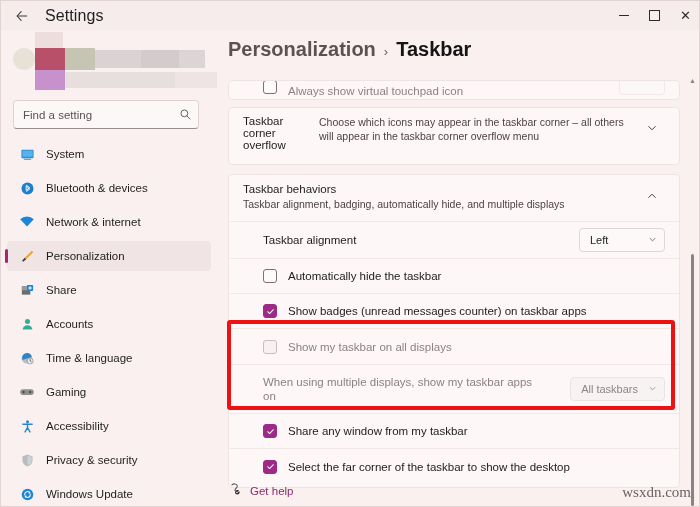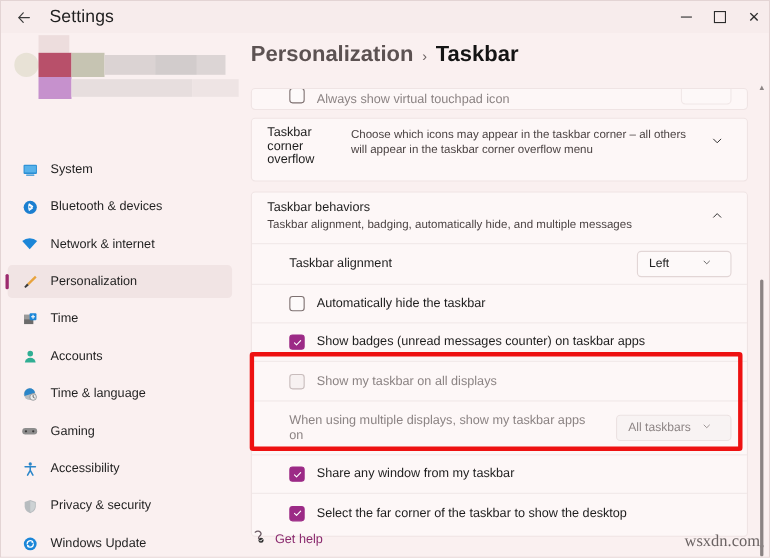--- a/index.html
+++ b/index.html
@@ -248,21 +248,21 @@
   
   .dropdown {
     height: 24px;
     min-width: 86px;
     background: #fdf9f9;
     border: 1px solid #e2d6d6;
     border-radius: 4px;
     display: flex;
     align-items: center;
     justify-content: space-between;
-    padding: 0 17px 0 10px;
+    padding: 0 7px 0 10px;
     box-sizing: border-box;
     font-size: 11px;
     color: #232323;
     gap: 10px;
   }
   .dropdown.disabled { color:#8d8585; background:#f8f3f3; border-color:#ece2e2; }
   .chev { color:#555; }
 
   .expander {
     width: 26px; height: 26px;
@@ -379,20 +379,29 @@
       <div class="px" style="left:22px;top:18px;width:30px;height:22px;background:#b8506a;"></div>
       <div class="px" style="left:52px;top:18px;width:30px;height:22px;background:#c6c4b2;"></div>
       <div class="px" style="left:82px;top:20px;width:46px;height:18px;background:#dbd3d3;"></div>
       <div class="px" style="left:128px;top:20px;width:38px;height:18px;background:#d2cccc;"></div>
       <div class="px" style="left:166px;top:20px;width:26px;height:18px;background:#dcd5d5;"></div>
       <div class="px" style="left:22px;top:40px;width:30px;height:20px;background:#c691cd;"></div>
       <div class="px" style="left:52px;top:42px;width:110px;height:16px;background:#e7dede;"></div>
       <div class="px" style="left:162px;top:42px;width:48px;height:16px;background:#eee4e4;"></div>
     </div>
 
+    <div class="search-wrap">
+      <input class="search-input" type="text" placeholder="Find a setting" style="">
+      <span class="search-icon">
+        <svg width="13" height="13" viewBox="0 0 16 16">
+          <circle cx="6.6" cy="6.6" r="4.2" fill="none" stroke="#5a5050" stroke-width="1.1"></circle>
+          <path d="M9.7 9.7 L13.6 13.6" stroke="#5a5050" stroke-width="1.1" stroke-linecap="round"></path>
+        </svg>
+      </span>
+    </div>
 
     <div class="nav">
 
       <div class="nav-item">
         <span class="nav-icon">
           <svg width="15" height="15" viewBox="0 0 16 16">
             <rect x="1.5" y="3" width="13" height="9" rx="1" fill="#2a8fd4"></rect>
             <rect x="2.5" y="4" width="11" height="6.4" fill="#57b2ea"></rect>
             <rect x="4" y="12.4" width="8" height="1.2" rx="0.5" fill="#2a8fd4"></rect>
           </svg>
@@ -432,21 +441,21 @@
 
       <div class="nav-item">
         <span class="nav-icon">
           <svg width="15" height="15" viewBox="0 0 16 16">
             <rect x="2" y="3.4" width="9" height="9" fill="#6b6b6b"></rect>
             <rect x="2" y="3.4" width="9" height="4.4" fill="#9a9a9a"></rect>
             <rect x="7.4" y="2" width="6.6" height="6.6" rx="0.8" fill="#1b86d8"></rect>
             <path d="M10.7 3.4 L10.7 7.2 M8.8 5.3 L12.6 5.3" stroke="#ffffff" stroke-width="1.1"></path>
           </svg>
         </span>
-        <span class="nav-label">Time</span>
+        <span class="nav-label">Share</span>
       </div>
 
       <div class="nav-item">
         <span class="nav-icon">
           <svg width="15" height="15" viewBox="0 0 16 16">
             <circle cx="8" cy="4.8" r="2.7" fill="#2fae93"></circle>
             <path d="M2.8 13.4 A5.2 4.6 0 0 1 13.2 13.4 Z" fill="#2fae93"></path>
           </svg>
         </span>
         <span class="nav-label">Accounts</span>
@@ -543,21 +552,21 @@
             </svg>
           </span>
         </div>
       </div>
 
       <div class="card" style="top:110px;height:314px;">
 
         <div class="row" style="min-height:46px;align-items:flex-start;padding-top:8px;">
           <div style="display:flex;flex-direction:column;gap:2px;">
             <span class="row-title">Taskbar behaviors</span>
-            <span class="row-sub">Taskbar alignment, badging, automatically hide, and multiple messages</span>
+            <span class="row-sub">Taskbar alignment, badging, automatically hide, and multiple displays</span>
           </div>
           <span class="expander">
             <svg width="12" height="12" viewBox="0 0 16 16">
               <path d="M3.6 10 L8 5.6 L12.4 10" fill="none" stroke="#2e2e2e" stroke-width="1.2" stroke-linecap="round" stroke-linejoin="round"></path>
             </svg>
           </span>
         </div>
 
         <div class="row" style="min-height:37px;padding-left:34px;">
           <span class="row-title">Taskbar alignment</span>

